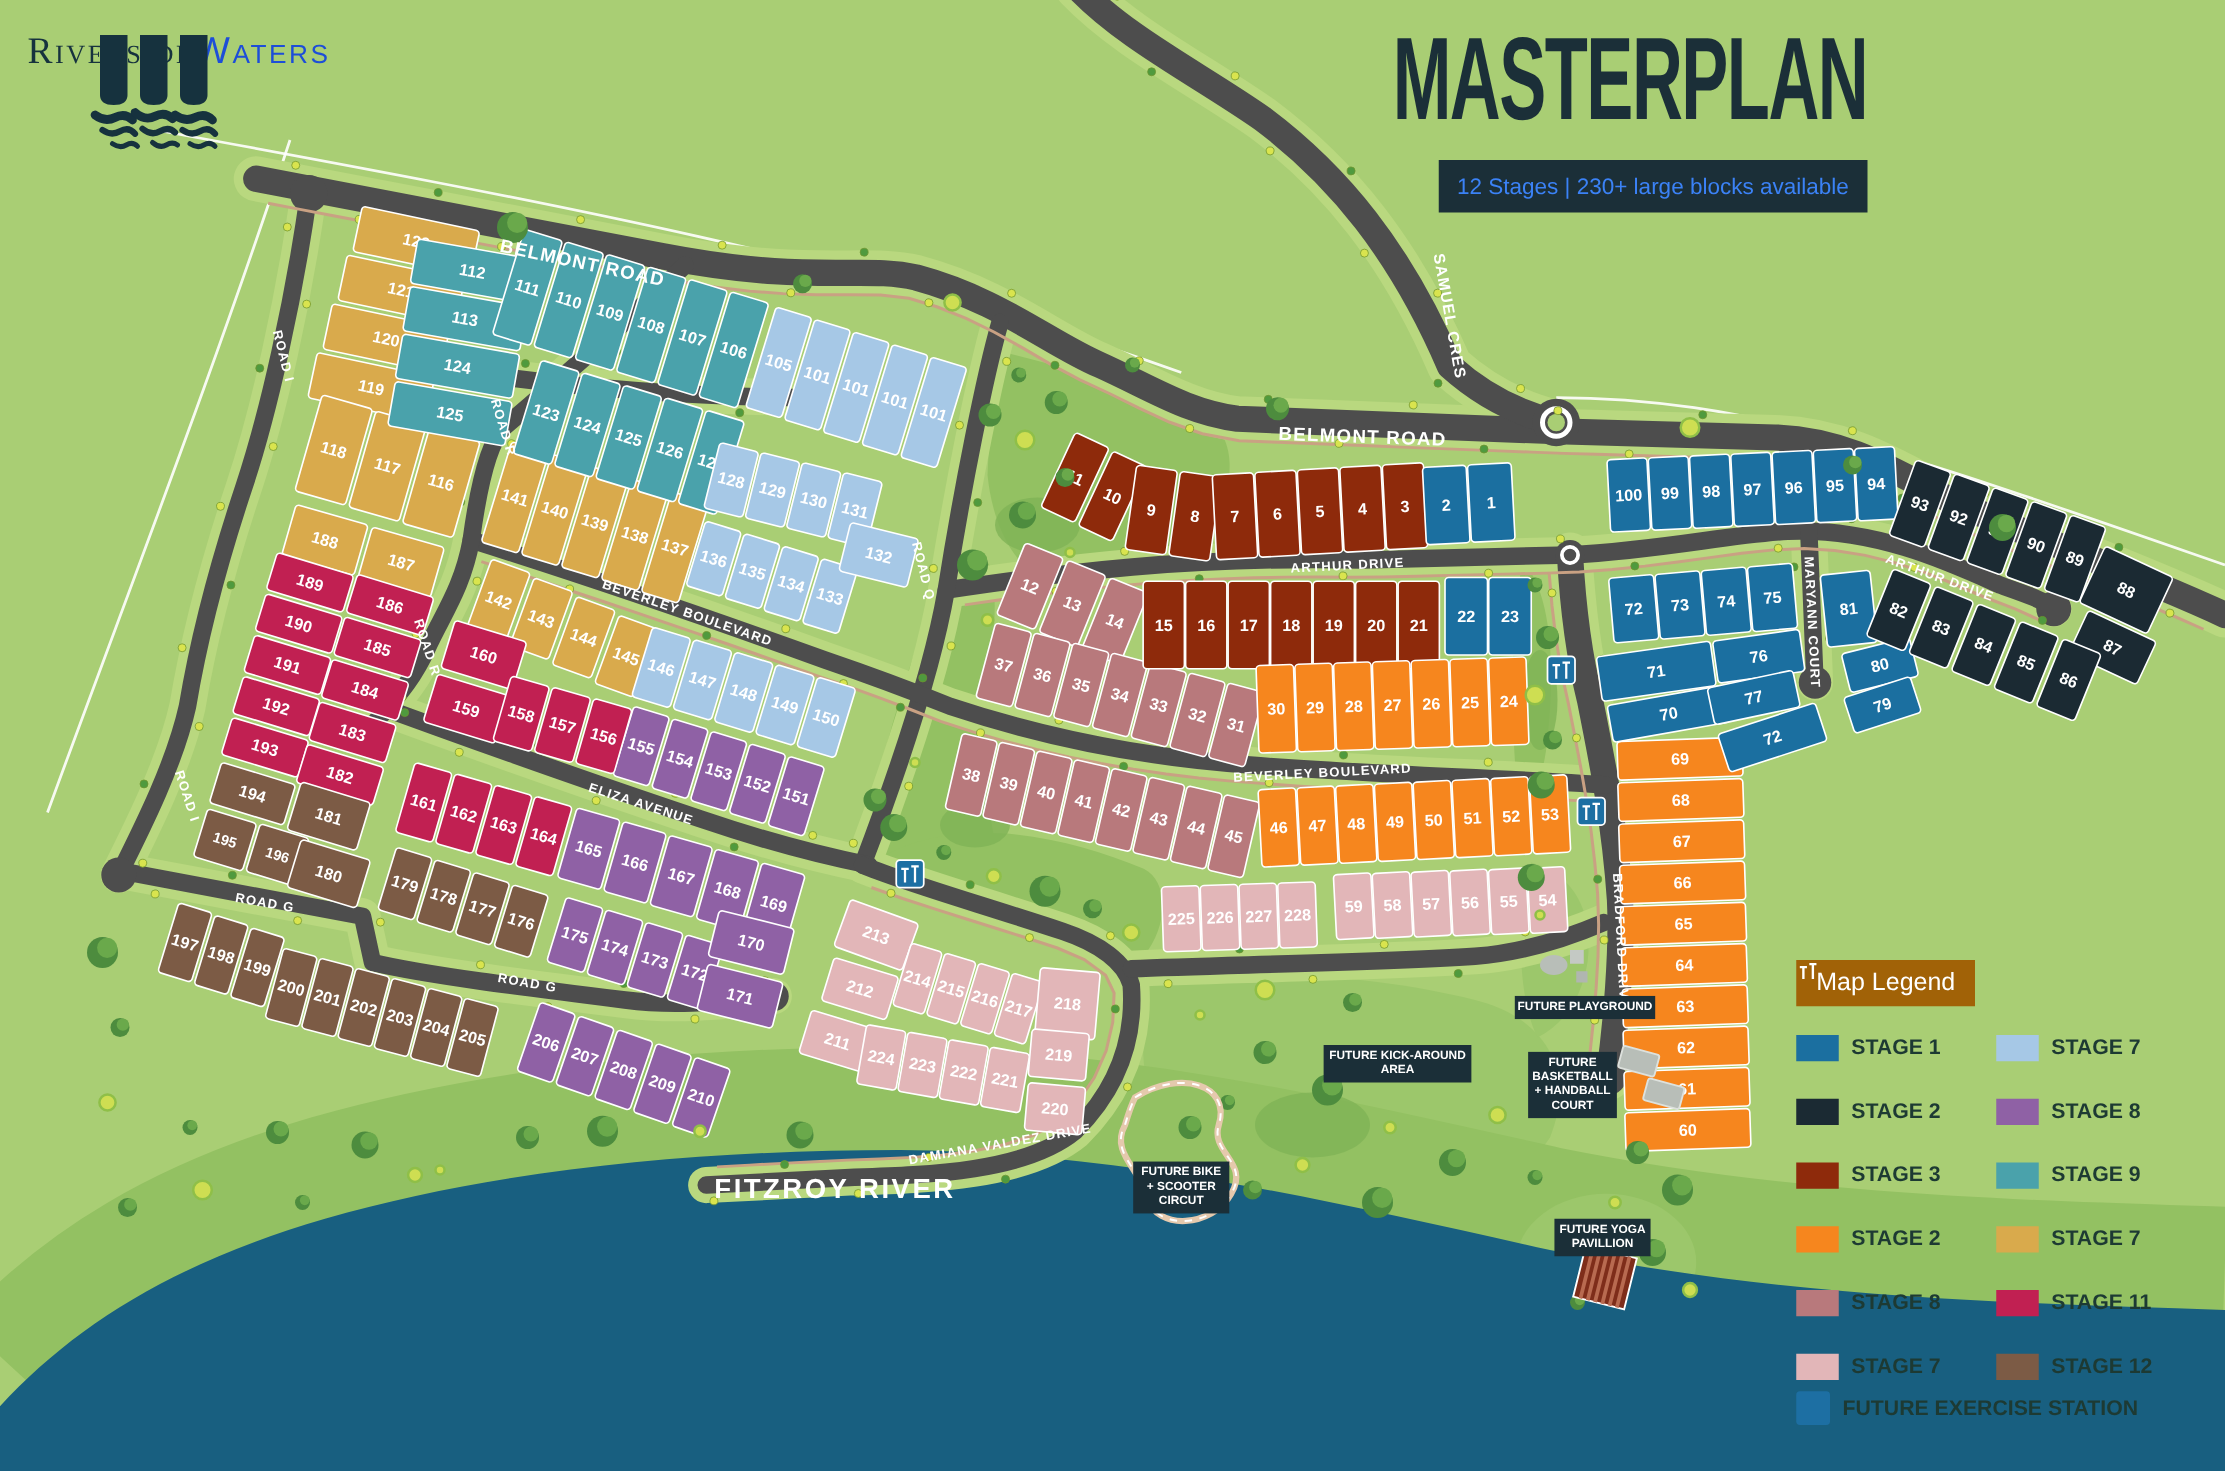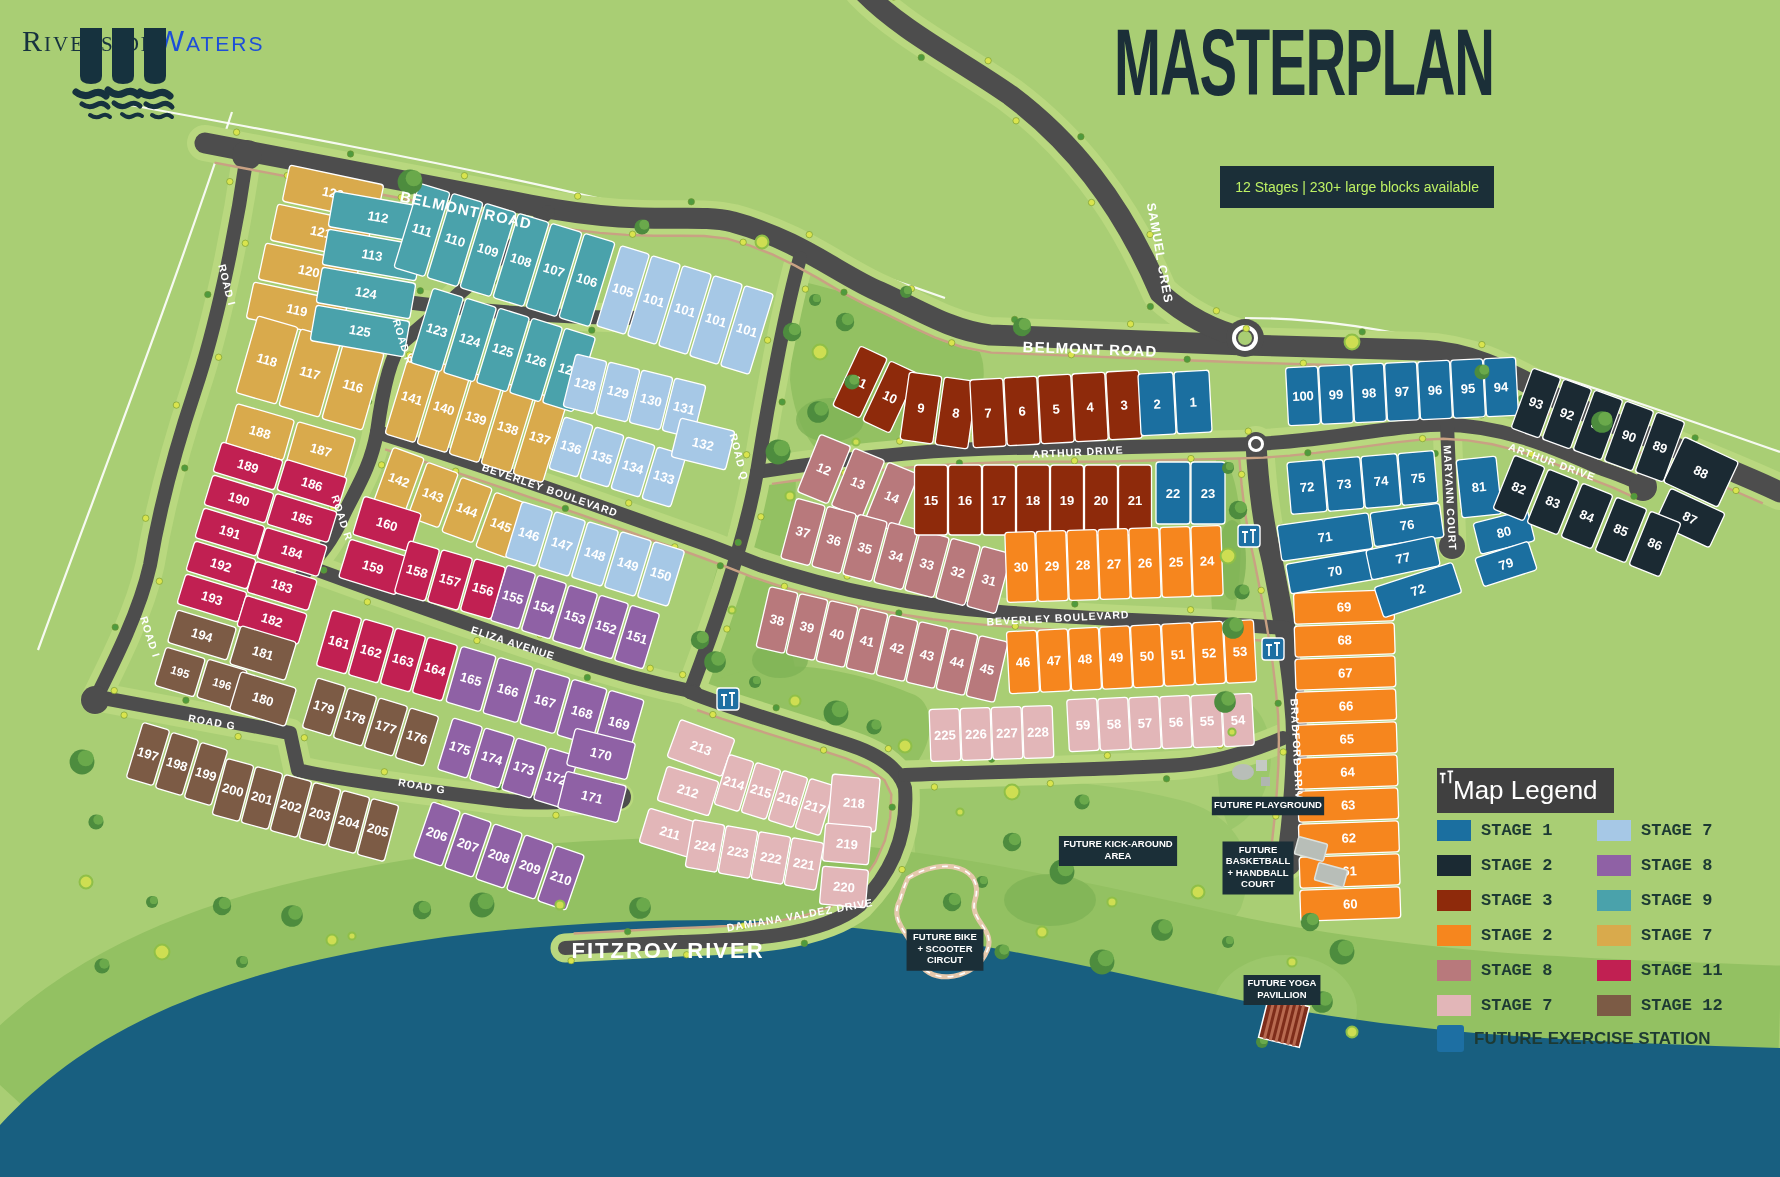--- a/index.html
+++ b/index.html
@@ -6,28 +6,28 @@
   #stage{position:relative;width:1780px;height:1177px;overflow:hidden;background:#a9ce74;
          font-family:"Liberation Sans",sans-serif;}
   svg{position:absolute;left:0;top:0;}
   
   #logo{position:absolute;left:22px;top:24px;width:260px;color:#16323e;}
   #logo .word{font-family:"Liberation Serif",serif;font-variant:small-caps;font-size:30px;
               letter-spacing:2px;color:#16323e;white-space:nowrap;}
   #logo .word .w2{color:#1d4ed8;font-family:"Liberation Sans",sans-serif;font-variant:small-caps;}
   #title{position:absolute;right:286px;top:16px;color:#1b2f38;font-size:94px;font-weight:bold;
          line-height:1;transform:scaleX(.60);transform-origin:right top;letter-spacing:-2px;white-space:nowrap;}
-  #banner{position:absolute;right:286px;top:128px;background:#1b2f38;color:#bef264;height:42px;
-          line-height:42px;padding:0 15px;font-size:14px;white-space:nowrap;margin-top:38px;}
+  #banner{position:absolute;right:286px;top:128px;background:#1b2f38;color:#3b82f6;height:42px;
+          line-height:42px;padding:0 15px;font-size:18px;white-space:nowrap;}
   
   #legend{position:absolute;left:1437px;top:768px;width:335px;}
-  #legend .lg-title{display:inline-block;background:#404040;color:#fff;font-size:26px;
+  #legend .lg-title{display:inline-block;background:#a16207;color:#fff;font-size:20px;
           padding:7px 16px;}
-  #legend .lg-grid{display:grid;grid-template-columns:160px 175px;
-          grid-auto-flow:column;grid-template-rows:repeat(6,34px);row-gap:1px;font-family:Liberation Mono, monospace;}
+  #legend .lg-grid{margin-top:16px;display:grid;grid-template-columns:160px 175px;
+          grid-auto-flow:column;grid-template-rows:repeat(6,34px);row-gap:17px;}
   .lg-row{display:flex;align-items:center;gap:10px;}
   .lg-sw{width:34px;height:21px;flex:0 0 34px;}
   .lg-lbl{font-size:17px;font-weight:bold;color:#1d3a33;white-space:nowrap;}
   .lg-extra{display:flex;align-items:center;gap:10px;margin-top:3px;}
   .lg-ico{width:27px;height:27px;background:#1d6fa3;border-radius:3px;flex:0 0 27px;
           display:flex;align-items:center;justify-content:center;}
 </style>
 </head>
 <body>
 

